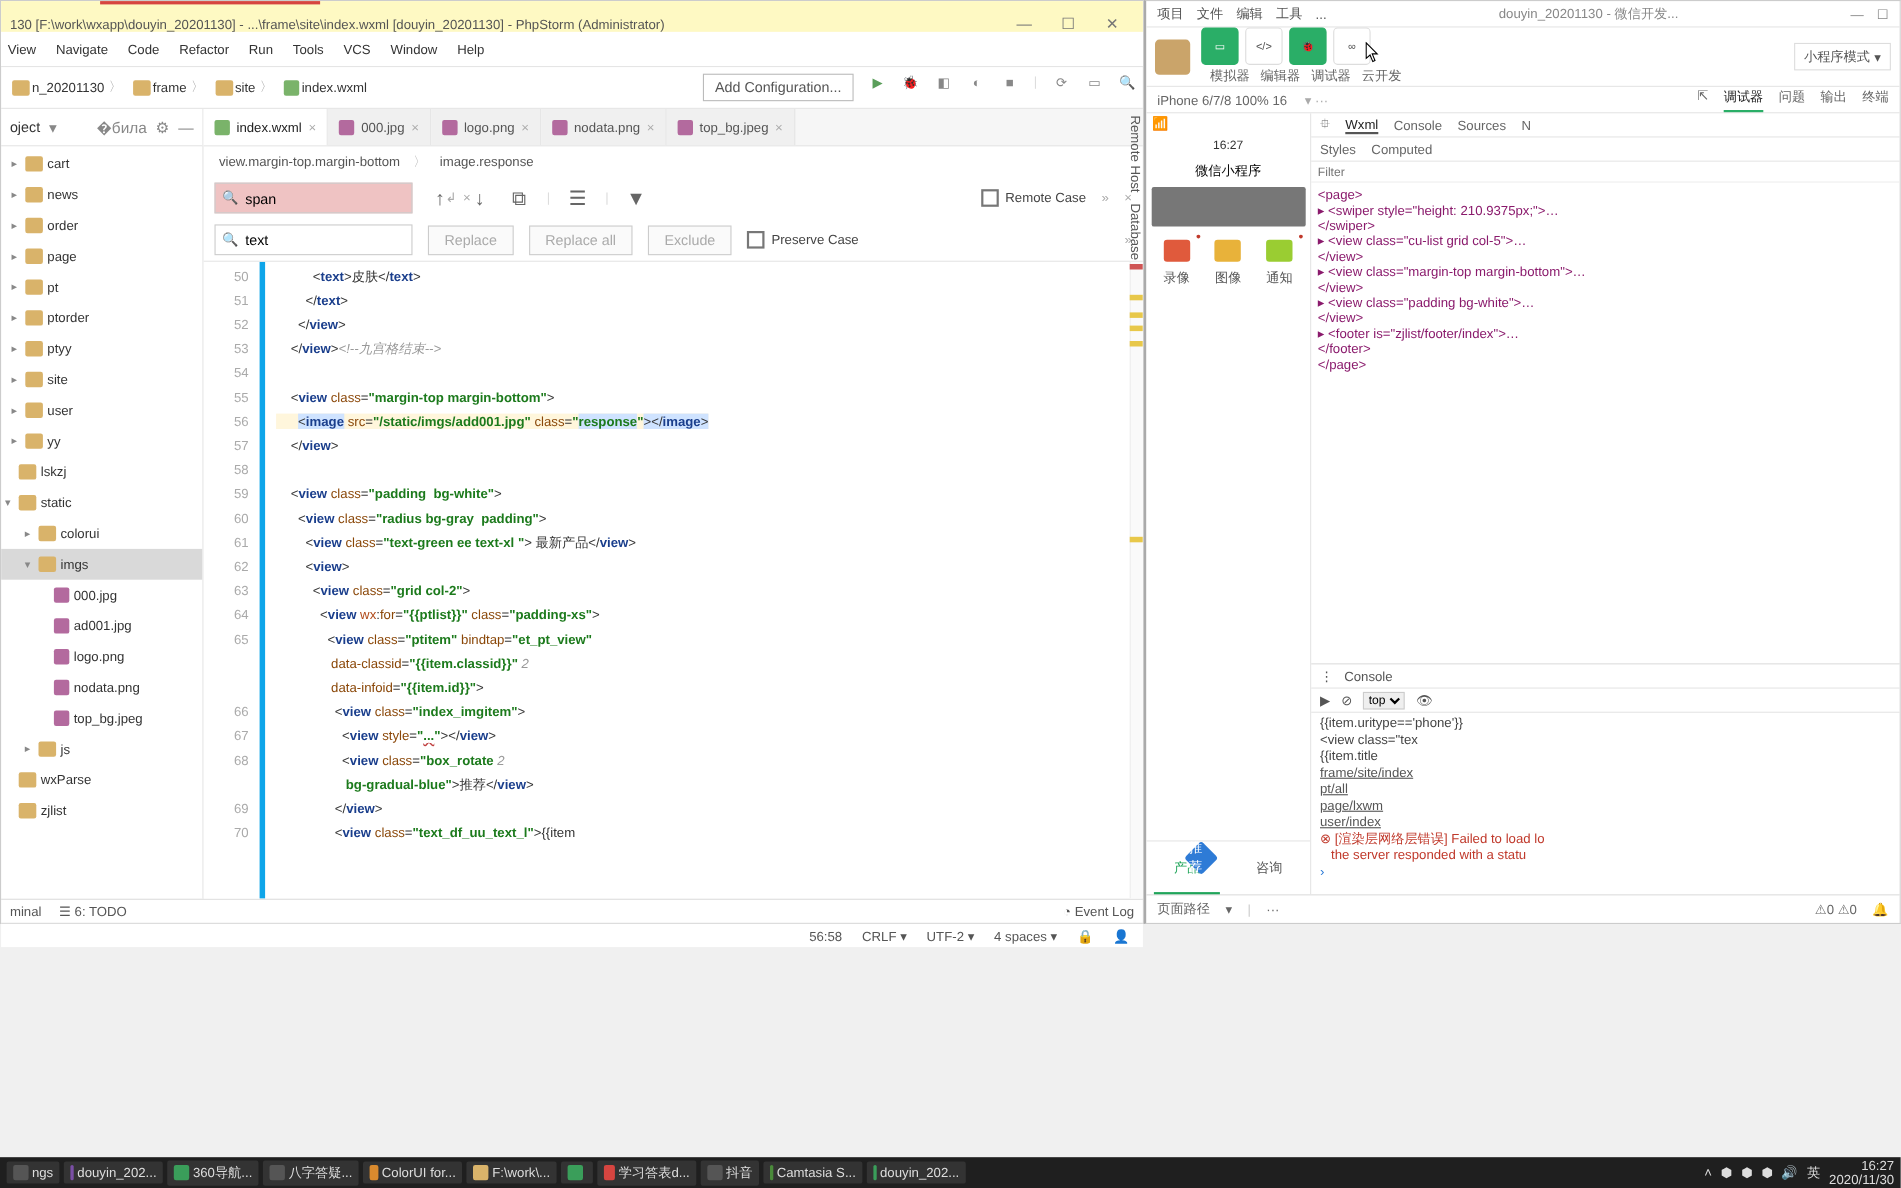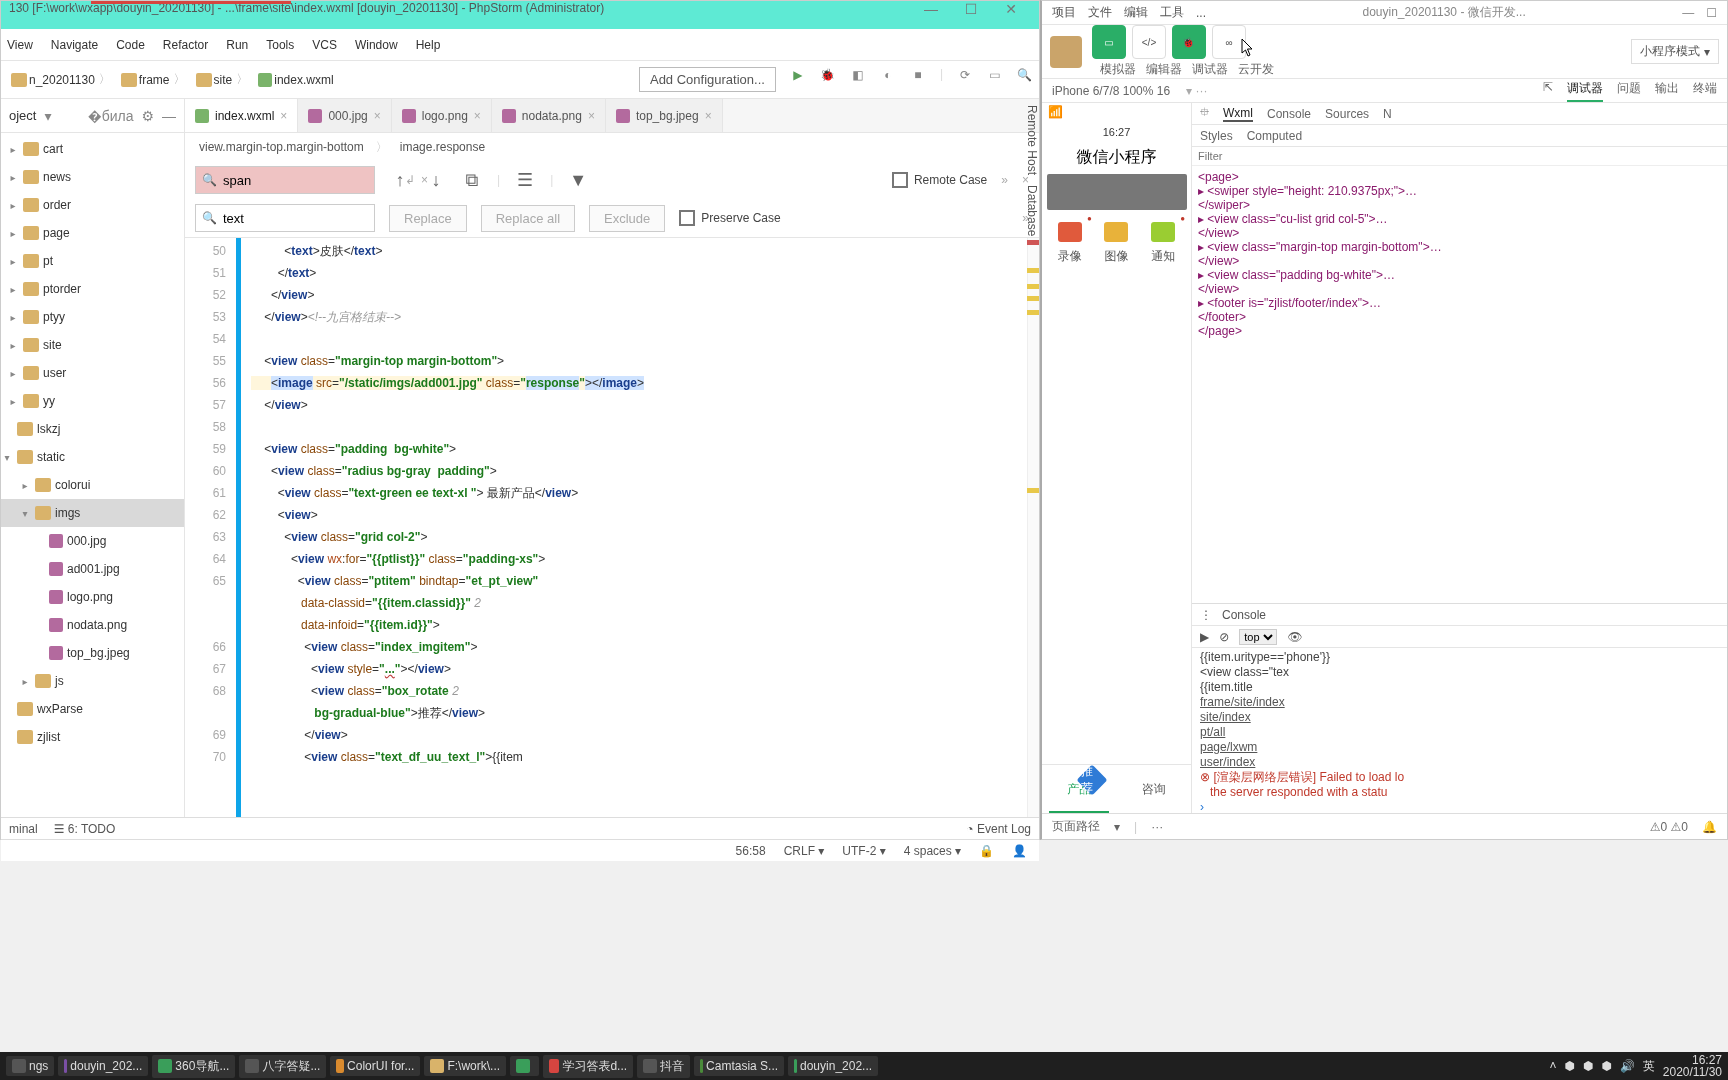--- a/index.html
+++ b/index.html
@@ -1,20 +1,20 @@
 <!DOCTYPE html>
 <html><head>
 <meta charset="utf-8">
 <style>
 * { margin:0; padding:0; box-sizing:border-box; font-family:"Segoe UI",Arial,sans-serif; font-size:12px; }
 body { background:#f0f0f0; width:1728px; height:1080px; overflow:hidden; position:relative; }
 
 
 .phpstorm { position:absolute; left:0; top:0; width:1040px; height:840px; background:#fff; border:1px solid #ccc; }
-.ps-titlebar { height:28px; background:#5eead4; display:flex; align-items:flex-start; padding:0 8px; color:#555; font-size:11px; }
+.ps-titlebar { height:28px; background:#fef9c3; display:flex; align-items:flex-end; padding:0 8px; color:#555; font-size:11px; }
 .ps-titlebar .spacer{flex:1}
 .ps-titlebar .winbtn{width:40px;text-align:center;color:#777;font-size:14px;}
 .ps-topline{height:3px;background:#d64540;width:200px;position:absolute;top:0;left:90px;}
 .ps-menu { height:32px; background:#fff; border-bottom:1px solid #e5e5e5; display:flex; align-items:center; padding:0 6px; gap:18px; font-size:15px; color:#333;}
 .ps-menu span{cursor:pointer}
 .ps-crumbbar{height:38px;display:flex;align-items:center;border-bottom:1px solid #e5e5e5;padding:0 6px;overflow:hidden}
 .crumb{display:flex;align-items:center;gap:2px;padding:0 4px;color:#333;font-size:13px;white-space:nowrap}
 .crumb .sep{color:#aaa;margin:0 2px}
 .ps-crumbbar .rightbtns{margin-left:auto;display:flex;align-items:flex-start;gap:14px}
 .addconf{border:1px solid #bbb;background:#fff;padding:4px 10px;font-size:13px;color:#555}
@@ -84,21 +84,21 @@
 .wx-tbbtn.green{background:#2aae67;color:#fff;border-color:#2aae67}
 .wx-tblab{display:flex;gap:10px;font-size:10px;color:#666;padding:0 8px}
 .wx-mode{margin-left:auto;display:flex;align-items:center;gap:4px;border:1px solid #ddd;padding:3px 8px;font-size:11px;color:#555}
 .wx-sub{height:24px;display:flex;align-items:center;padding:0 10px;font-size:11px;color:#666;gap:16px;border-bottom:1px solid #e5e5e5}
 .wx-sub .right{margin-left:auto;display:flex;gap:14px}
 .wx-sub .tabitem.act{color:#222;border-bottom:2px solid #2aae67;padding-bottom:3px}
 
 .wx-main{display:flex;height:calc(100% - 24px - 54px - 24px - 26px)}
 .simcol{width:150px;border-right:1px solid #e5e5e5;display:flex;flex-direction:column;align-items:center}
 .phone-stat{height:22px;width:100%;display:flex;align-items:center;justify-content:center;font-size:11px;color:#333}
-.phone-title{font-size:16px;padding:4px 0}
+.phone-title{font-size:12px;padding:4px 0}
 .phone-banner{width:140px;height:36px;background:#777;margin:2px 0;border-radius:2px}
 .phone-icons{display:flex;width:140px;justify-content:space-around;margin-top:10px}
 .phone-iconcell{display:flex;flex-direction:column;align-items:center;gap:6px;font-size:11px;color:#555}
 .phone-iconcell .ic{width:24px;height:20px;border-radius:3px}
 .phone-bottom{margin-top:auto;width:100%;border-top:1px solid #e5e5e5}
 .phone-tabs{display:flex;height:48px}
 .phone-tabs .pt{flex:1;display:flex;align-items:center;justify-content:center;font-size:13px;color:#555;position:relative}
 .phone-tabs .pt.act{color:#20a55a}
 .phone-tabs .pt.act::after{content:"";position:absolute;bottom:0;left:10%;width:80%;height:2px;background:#20a55a}
 .badge{position:absolute;top:4px;right:14px;width:22px;height:22px;background:#2e7bd6;color:#fff;border-radius:3px;transform:rotate(45deg);font-size:8px;display:flex;align-items:center;justify-content:center}
@@ -599,21 +599,20 @@
           <span>▶</span>
           <span>⊘</span>
           <select><option>top</option></select>
           <span>👁</span>
         </div>
         <div class="cp-body">
           <div class="ln">{{item.uritype=='phone'}}</div>
           <div class="ln">        &lt;view class="tex</div>
           <div class="ln">          {{item.title</div>
           <div class="ln link">frame/site/index</div>
-          <div class="ln link">site/index</div>
           <div class="ln link">pt/all</div>
           <div class="ln link">page/lxwm</div>
           <div class="ln link">user/index</div>
           <div class="ln err">⊗ <span>[渲染层网络层错误] Failed to load lo</span></div>
           <div class="ln err">&nbsp;&nbsp;&nbsp;<span>the server responded with a statu</span></div>
           <div class="ln" style="color:#2a7ad6">›</div>
         </div>
       </div>
     </div>
   </div>

